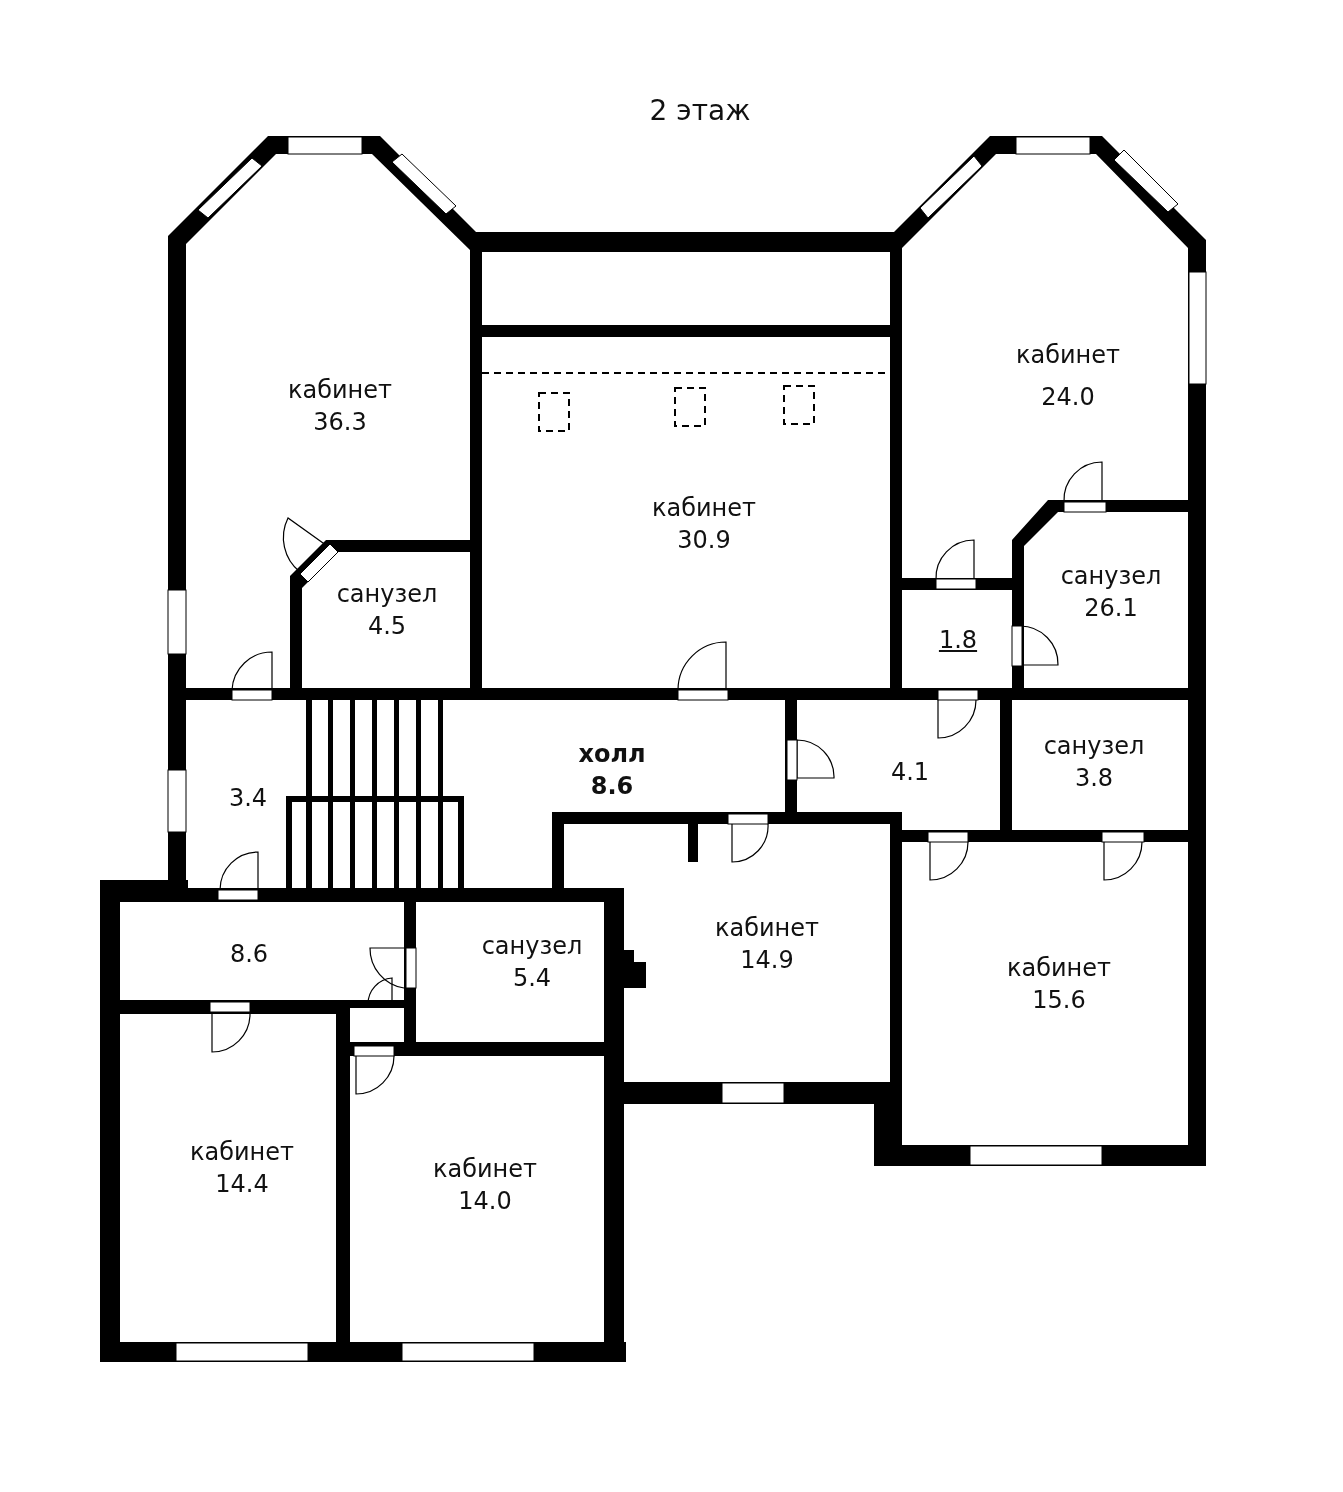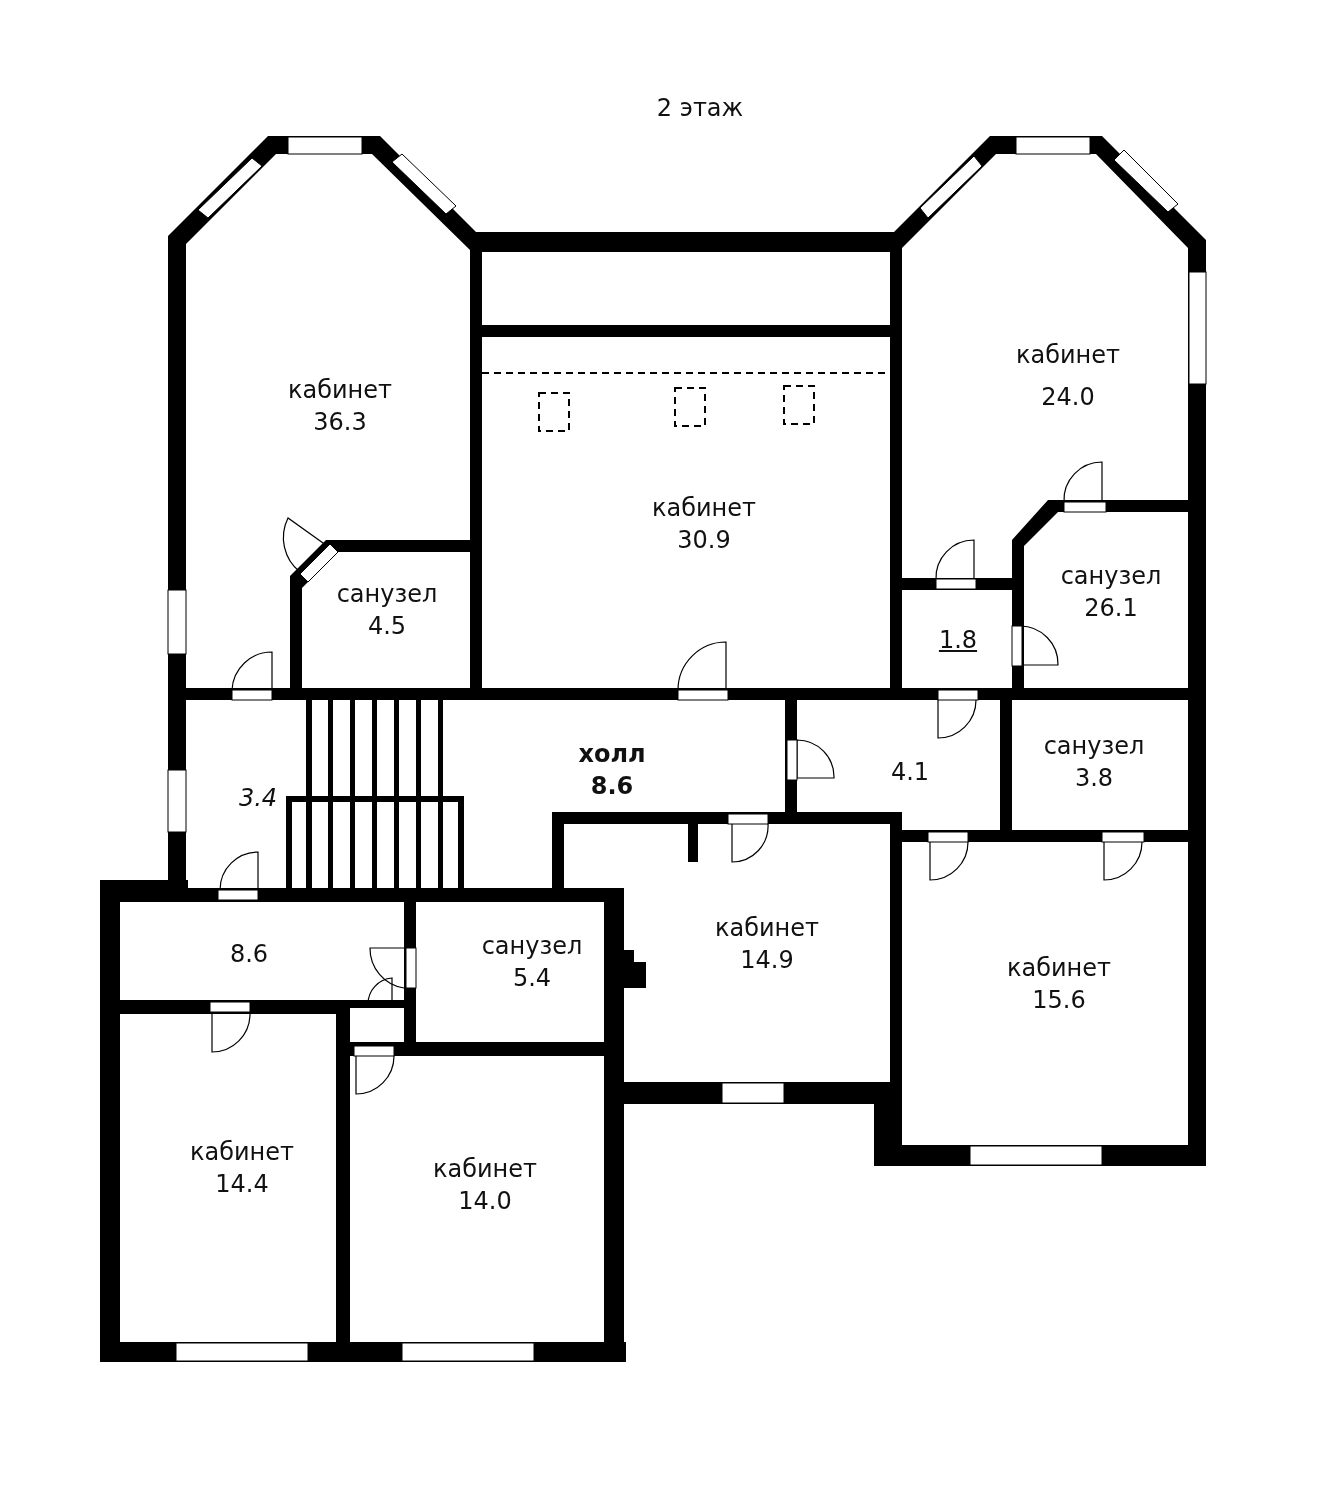--- a/index.html
+++ b/index.html
@@ -3,21 +3,21 @@
 <meta charset="utf-8">
 <style>
   html, body { margin:0; padding:0; background:#ffffff; }
   body { width:1343px; height:1492px; position:relative; overflow:hidden;
          font-family:"DejaVu Sans", sans-serif; color:#111; }
   #plan { position:absolute; left:0; top:0; width:1343px; height:1492px; }
   .lbl { position:absolute; font-size:24px; line-height:32px; text-align:center;
          white-space:nowrap; transform:translateX(-50%); color:#111; }
   .lbl span { display:block;text-align:center; }
   .title { position:absolute; left:700px; top:94px; transform:translateX(-50%);
-           font-size:24px; color:#111; white-space:nowrap; }
+           font-size:28px; color:#111; white-space:nowrap; }
 </style>
 </head>
 <body>
 
 <svg id="plan" viewBox="0 0 1343 1492" xmlns="http://www.w3.org/2000/svg">
   <g fill="#000">
 
     <polygon points="168,236 268,136 380,136 480,236 480,252 470,252 470,250 372,154 276,154 186,244 186,890 168,890"></polygon>
 
     <rect x="470" y="232" width="430" height="20"></rect>
@@ -160,21 +160,21 @@
   <span>санузел</span>
   <span>26.1</span>
 </div>
 <div class="lbl" style="left:958px; top:624px;text-decoration:underline;">
   <span>1.8</span>
 </div>
 <div class="lbl" style="left:612px; top:738px;font-weight:bold;">
   <span>холл</span>
   <span>8.6</span>
 </div>
-<div class="lbl" style="left:258px; top:782px;font-style:italic;">
+<div class="lbl" style="left:248px; top:782px;">
   <span>3.4</span>
 </div>
 <div class="lbl" style="left:910px; top:756px;">
   <span>4.1</span>
 </div>
 <div class="lbl" style="left:1094px; top:730px;">
   <span>санузел</span>
   <span>3.8</span>
 </div>
 <div class="lbl" style="left:249px; top:938px;">

